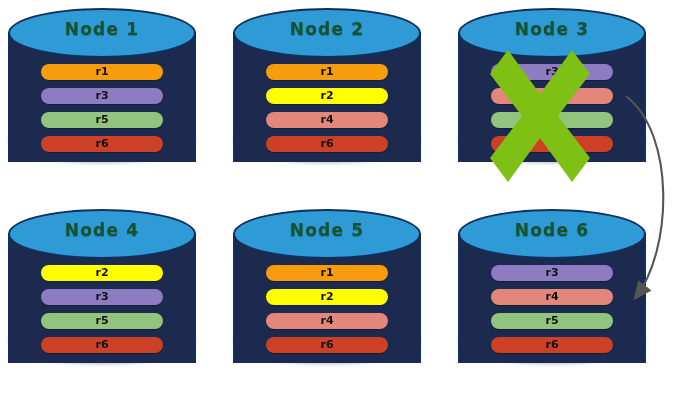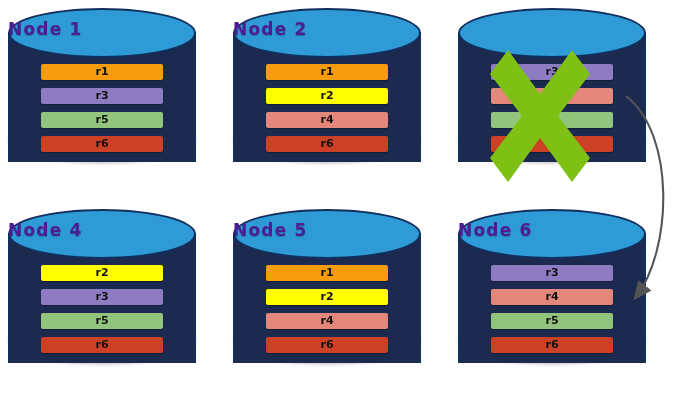--- a/index.html
+++ b/index.html
@@ -60,42 +60,42 @@
     background: #2e9bd6;
     border: 2px solid #12305e;
     border-radius: 50%;
     box-sizing: border-box;
   }
   .node .node-label {
     position: absolute;
     left: 0;
     top: 11px;
     width: 188px;
-    text-align: left;
-    color: #4c1d95;
+    text-align: center;
+    color: #14532d;
     font-size: 17px;
     font-weight: bold;
     letter-spacing: 1.2px;
     z-index: 5;
     text-shadow: 0 1px 1px rgba(0,0,0,0.25);
   }
 
   
   .records {
     position: absolute;
     left: 33px;
     top: 56px;
     width: 122px;
     z-index: 4;
   }
   .rec {
     height: 16px;
     line-height: 16px;
     margin-bottom: 8px;
-    border-radius: 2px;
+    border-radius: 8px;
     text-align: center;
     font-size: 11px;
     font-weight: bold;
     color: #111111;
     box-shadow: 0 1px 1px rgba(0,0,0,0.30);
   }
   .rec:last-child { margin-bottom: 0; }
 
   
   .x-mark {
@@ -140,20 +140,21 @@
           <div class="rec" style="background: rgb(247, 156, 12);">r1</div>
           <div class="rec" style="background: rgb(255, 255, 0);">r2</div>
           <div class="rec" style="background: rgb(226, 135, 122);">r4</div>
           <div class="rec" style="background: rgb(204, 65, 37);">r6</div>
         </div>
       </div>
       <div class="node" style="left: 458px; top: 8px;">
         <div class="cyl-bottom"></div>
         <div class="cyl-body"></div>
         <div class="cyl-top"></div>
+        <div class="node-label">Node 3</div>
         <div class="records">
           <div class="rec" style="background: rgb(142, 124, 195);">r3</div>
           <div class="rec" style="background: rgb(226, 135, 122);">r4</div>
           <div class="rec" style="background: rgb(147, 196, 125);">r5</div>
           <div class="rec" style="background: rgb(204, 65, 37);">r6</div>
         </div>
         <svg class="x-mark" viewBox="0 0 100 132" width="100" height="132" style="left: 32px; top: 42px;">
           <path d="M 18 0 L 50 44 L 82 0 L 100 24 L 68 66 L 100 108 L 82 132 L 50 88 L 18 132 L 0 108 L 32 66 L 0 24 Z" fill="#7ec014"></path>
         </svg>
       </div>

